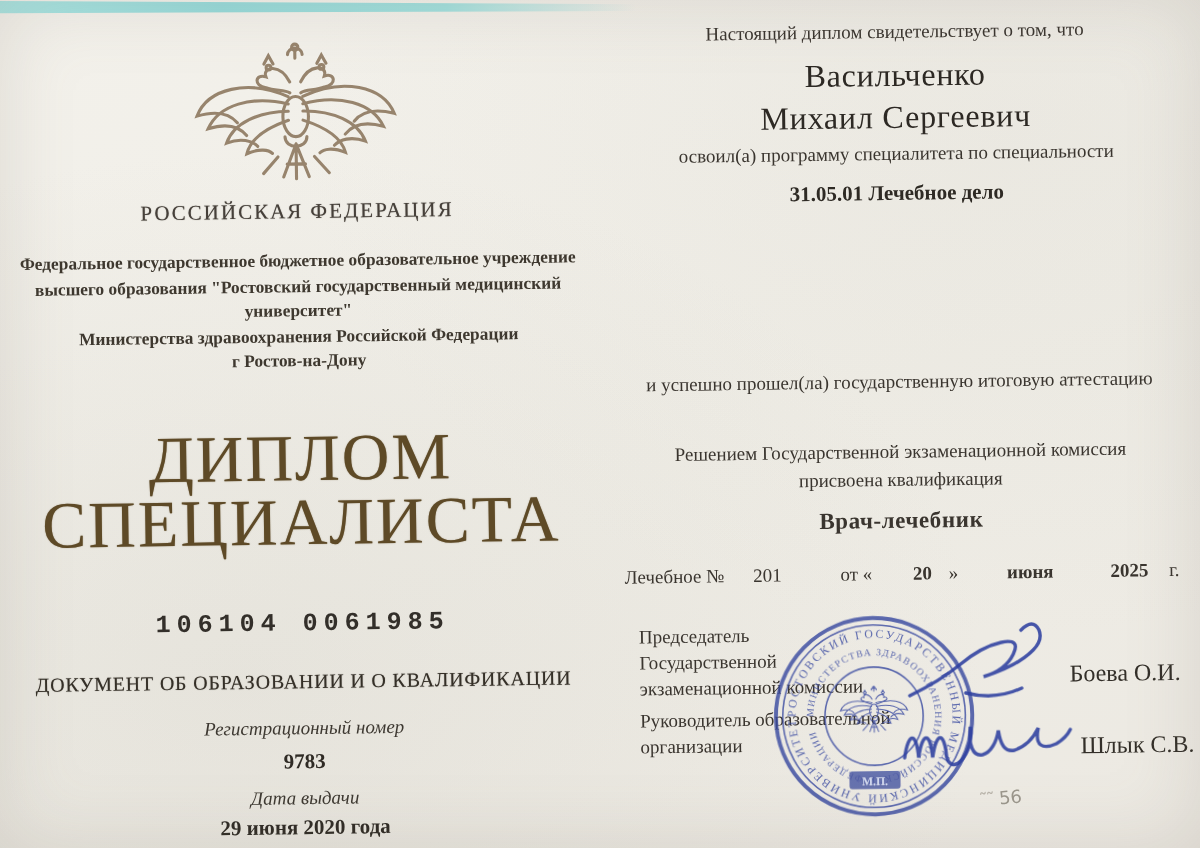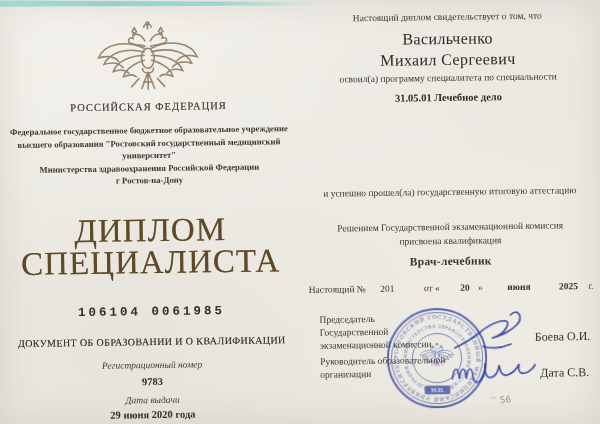--- a/index.html
+++ b/index.html
@@ -103,42 +103,42 @@
       <div class="abs r-small" style="top:14px">Настоящий диплом свидетельствует о том, что</div>
       <div class="abs r-name" style="top:32px">Васильченко</div>
       <div class="abs r-name" style="top:53px">Михаил Сергеевич</div>
       <div class="abs r-small" style="top:75px">освоил(а) программу специалитета по специальности</div>
       <div class="abs r-bold" style="top:94px">31.05.01 Лечебное дело</div>
       <div class="abs r-small" style="top:189px">и успешно прошел(ла) государственную итоговую аттестацию</div>
       <div class="abs r-small" style="top:224px">Решением Государственной экзаменационной комиссия</div>
       <div class="abs r-small" style="top:238px">присвоена квалификация</div>
       <div class="abs qual" style="top:257px">Врач-лечебник</div>
       <div class="abs r-small proto" style="top:285px">
-        <span>Настоящий №</span>
+        <span>Лечебное №</span>
         <span style="margin-left:12px;font-weight:normal">201</span>
         <span style="margin-left:27px">от «</span>
         <span style="margin-left:18px;font-weight:bold">20</span>
         <span style="margin-left:6px">»</span>
         <span style="margin-left:22px;font-weight:bold">июня</span>
         <span style="margin-left:26px;font-weight:bold">2025</span>
         <span style="margin-left:8px">г.</span>
       </div>
     </div>
 
     <div class="sig-label" style="left:318px;top:314px;width:160px">
       <div>Председатель</div>
       <div>Государственной</div>
       <div>экзаменационной комиссии</div>
     </div>
     <div class="sig-label" style="left:318px;top:356px;width:170px">
       <div>Руководитель образовательной</div>
       <div>организации</div>
     </div>
     <div class="sig-name" style="left:533px;top:333px">Боева О.И.</div>
-    <div class="sig-name" style="left:538px;top:369px">Дата С.В.</div>
+    <div class="sig-name" style="left:538px;top:369px">Шлык С.В.</div>
 
     <svg class="stamp" width="108" height="108" viewBox="0 0 110 110">
       <defs>
         <path id="ringOuter" d="M55 55 m -40 0 a40 40 0 1 1 80 0 a40 40 0 1 1 -80 0"></path>
         <path id="ringInner" d="M55 55 m -31 0 a31 31 0 1 1 62 0 a31 31 0 1 1 -62 0"></path>
         <filter id="inkblur">
             <feGaussianBlur stdDeviation="0.28"></feGaussianBlur>
           </filter>
       </defs>
       <g filter="url(#inkblur)" opacity="0.88">

